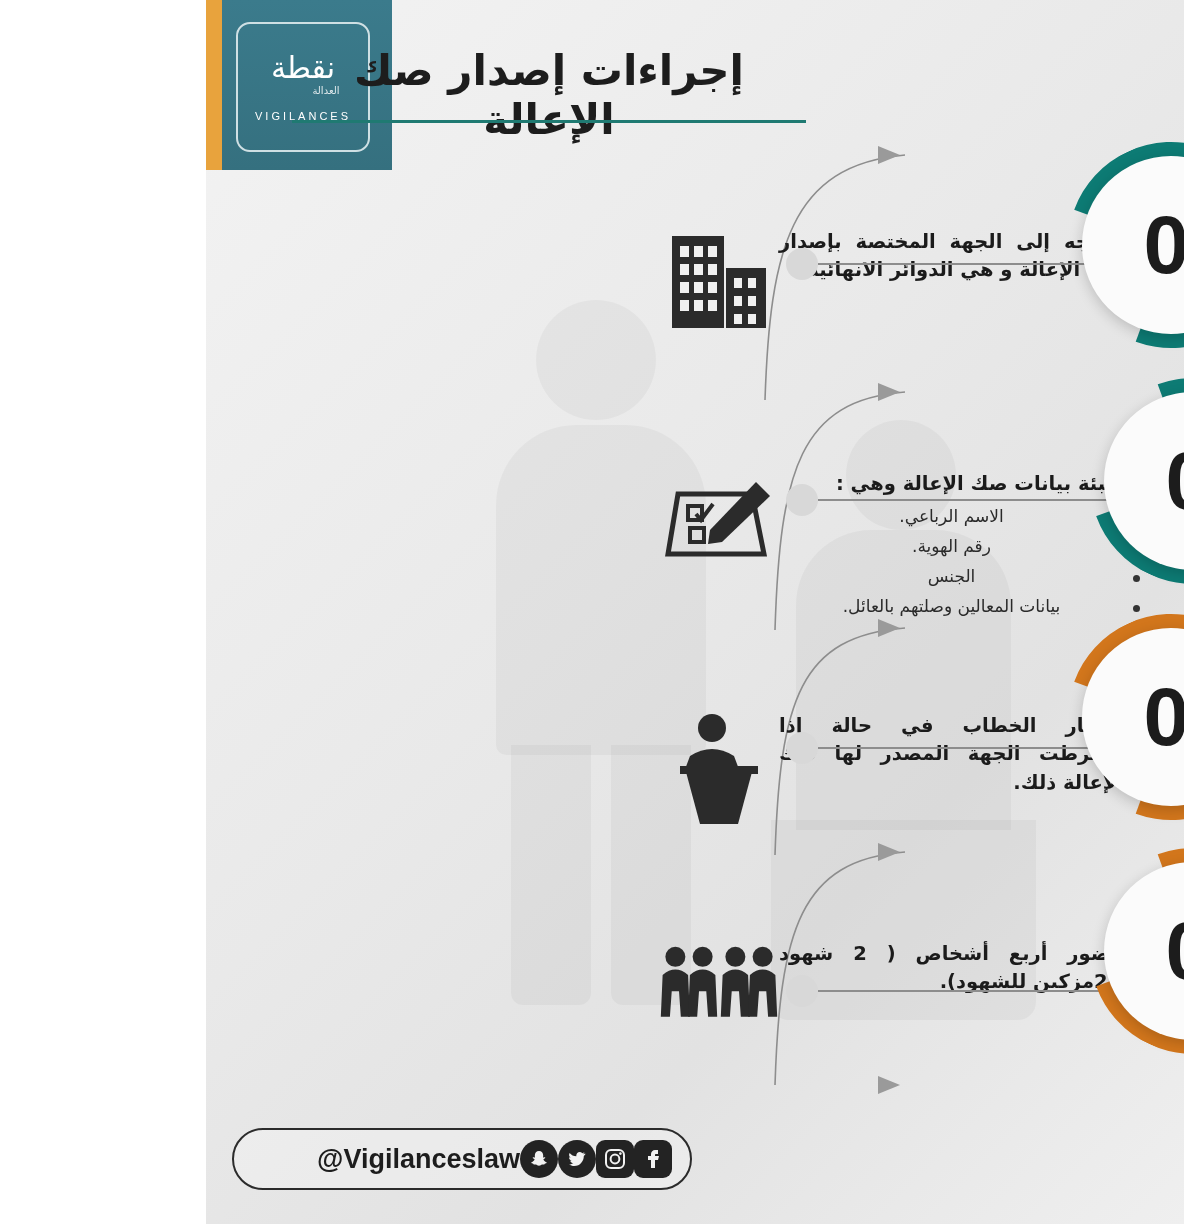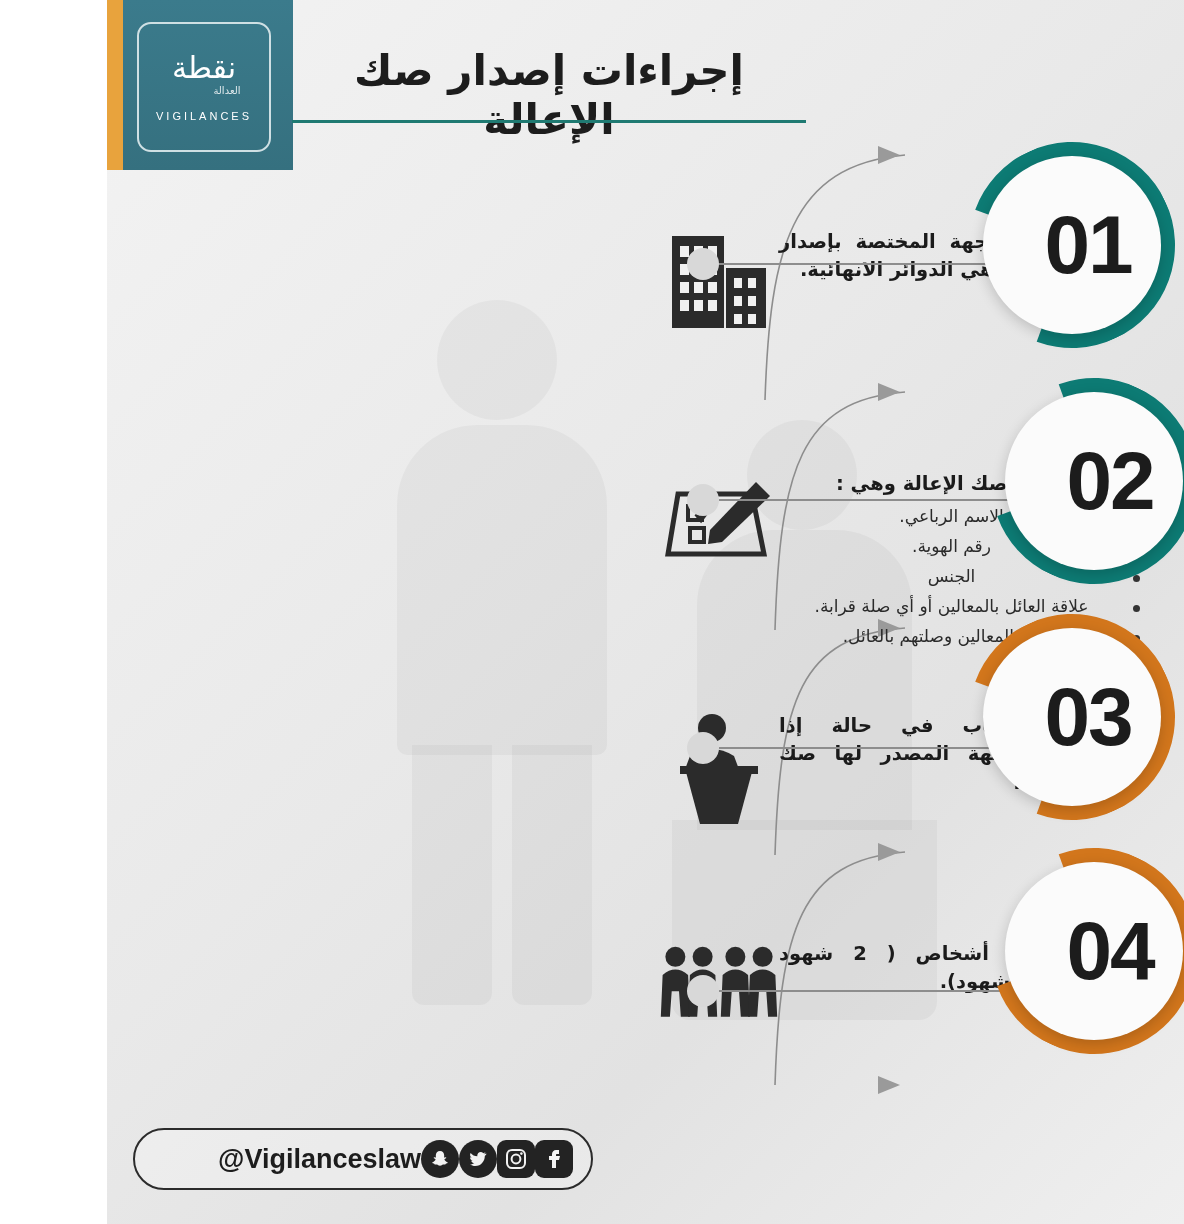--- a/index.html
+++ b/index.html
@@ -2,21 +2,21 @@
 <html lang="ar" dir="rtl"><head>
 <meta charset="utf-8">
 <style>
   html, body {
     margin: 0;
     padding: 0;
     background: #ffffff;
   }
   #canvas {
     position: relative;
-    width: 1077px;
+    width: 978px;
     height: 1224px;
     overflow: hidden;
     font-family: "DejaVu Sans", "Liberation Sans", sans-serif;
     background: linear-gradient(135deg, #f3f3f3 0%, #e9e9e9 45%, #e2e2e2 70%, #efefef 100%);
   }
   .sil-head {
     position: absolute;
     background: rgba(0,0,0,0.035);
     border-radius: 50%;
   }
@@ -315,21 +315,20 @@
         <path d="M36 44 l5 6 l12 -16" fill="none" stroke="#2b2b2b" stroke-width="4"></path>
         <polygon points="96,12 110,26 62,72 48,74 50,60" fill="#2b2b2b"></polygon>
       </svg>
     </div>
     <div>
       <div class="step-text">تعبئة بيانات صك الإعالة وهي :</div>
       <ul class="bullets">
         <li>الاسم الرباعي.</li>
         <li>رقم الهوية.</li>
         <li>الجنس</li>
-        <li>علاقة العائل بالمعالين أو أي صلة قرابة.</li>
         <li>بيانات المعالين وصلتهم بالعائل.</li>
       </ul>
     </div>
   </div>
   <div class="conn-dot" style="left:580px; top:484px;"></div>
   <div class="conn-line" style="left:612px; top:499px; width:300px;"></div>
 
   <div class="step" style="top:712px; right:60px;">
     <div class="step-icon">
       <svg width="118" height="116" viewBox="0 0 118 116">

